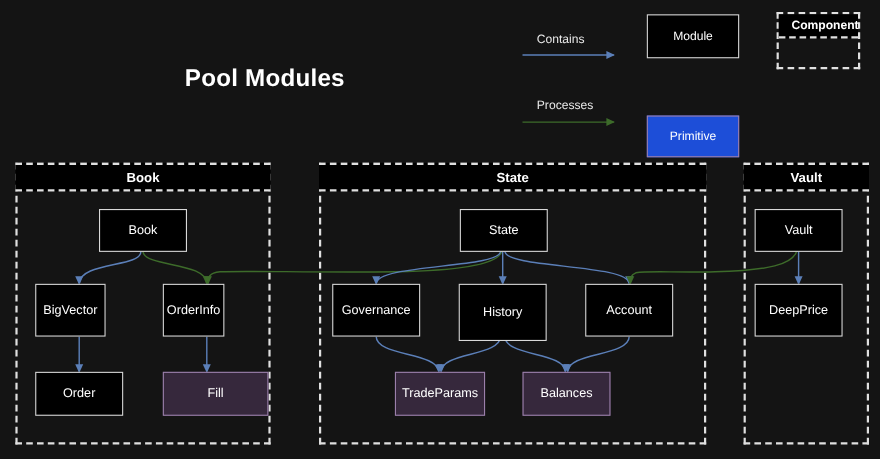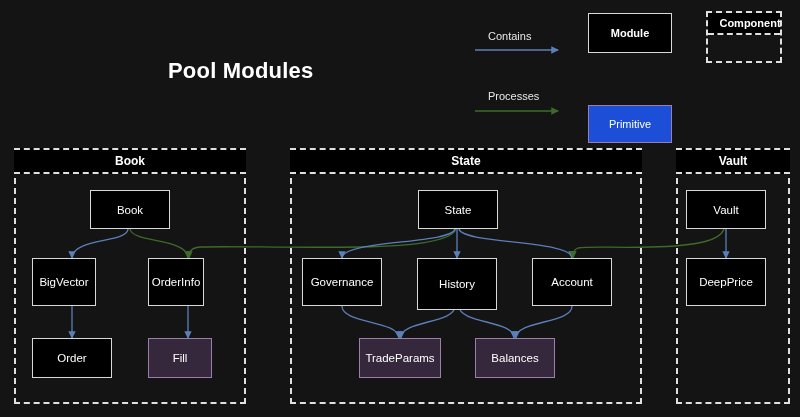--- a/index.html
+++ b/index.html
@@ -30,21 +30,20 @@
 
   .legend-box {
     position: absolute;
     display: flex; align-items: center; justify-content: center;
     font-size: 11px; color: #ffffff;
     white-space: nowrap;
   }
   .box-module {
     background: #000000;
     border: 1.4px solid #d9d9d9;
-    font-weight: bold;
   }
   .box-primitive {
     background: #1d4ed8;
     border: 1.4px solid #9b7faa;
     margin-top: 28px;
   }
 
   .legend-component {
     position: absolute;
     border: 2px dashed #e0e0e0;
@@ -190,21 +189,21 @@
   </div>
 
   <div class="group" style="left:676px; top:148px; width:114px; height:256px;">
     <div class="group-header">Vault</div>
   </div>
 
   <div class="node module" style="left:90px; top:190px; width:80px; height:39px;">Book</div>
   <div class="node module" style="left:32px; top:258px; width:64px; height:48px;">BigVector</div>
   <div class="node module" style="left:148px; top:258px; width:56px; height:48px;">OrderInfo</div>
   <div class="node module" style="left:32px; top:338px; width:80px; height:40px;">Order</div>
-  <div class="node primitive" style="left:148px; top:338px; width:64px; height:40px;">Fill</div>
+  <div class="node primitive" style="left:148px; top:338px; width:96px; height:40px;">Fill</div>
 
   <div class="node module" style="left:418px; top:190px; width:80px; height:39px;">State</div>
   <div class="node module" style="left:302px; top:258px; width:80px; height:48px;">Governance</div>
   <div class="node module" style="left:417px; top:258px; width:80px; height:52px;">History</div>
   <div class="node module" style="left:532px; top:258px; width:80px; height:48px;">Account</div>
   <div class="node primitive" style="left:359px; top:338px; width:82px; height:40px;">TradeParams</div>
   <div class="node primitive" style="left:475px; top:338px; width:80px; height:40px;">Balances</div>
 
   <div class="node module" style="left:686px; top:190px; width:80px; height:39px;">Vault</div>
   <div class="node module" style="left:686px; top:258px; width:80px; height:48px;text-align:right;">DeepPrice</div>

